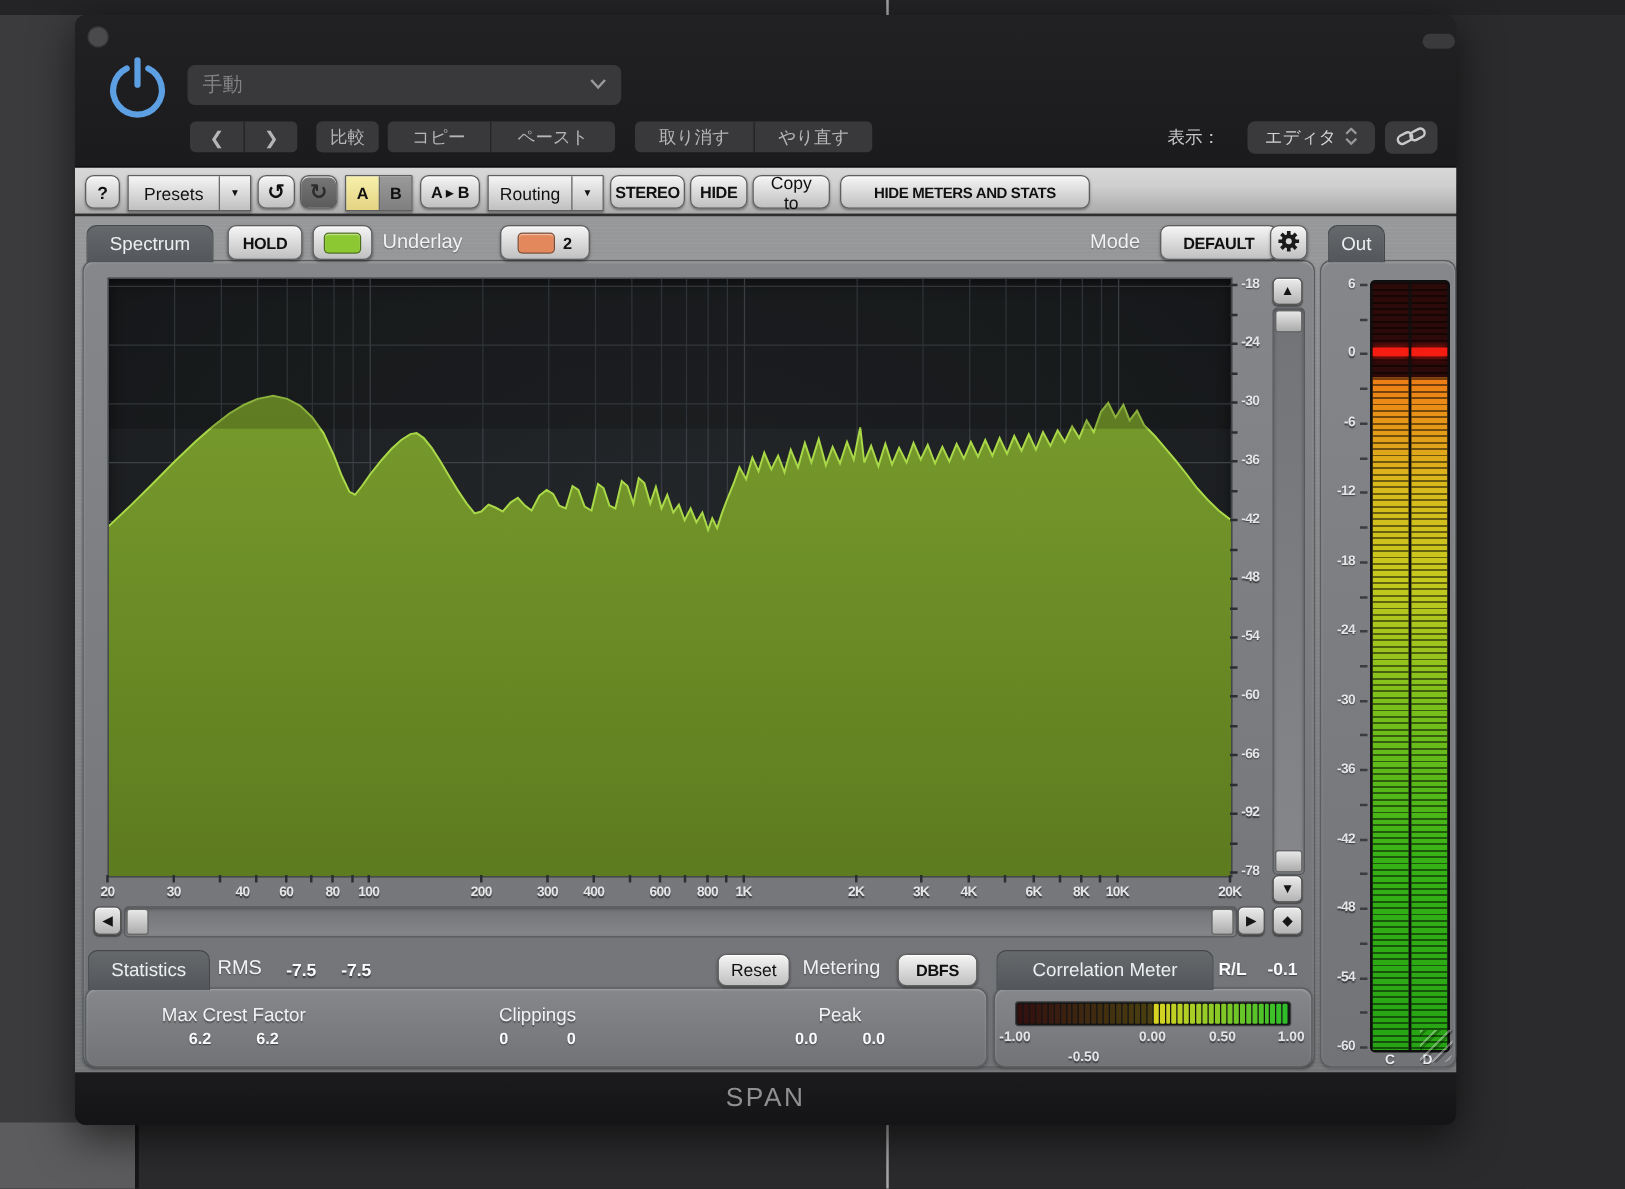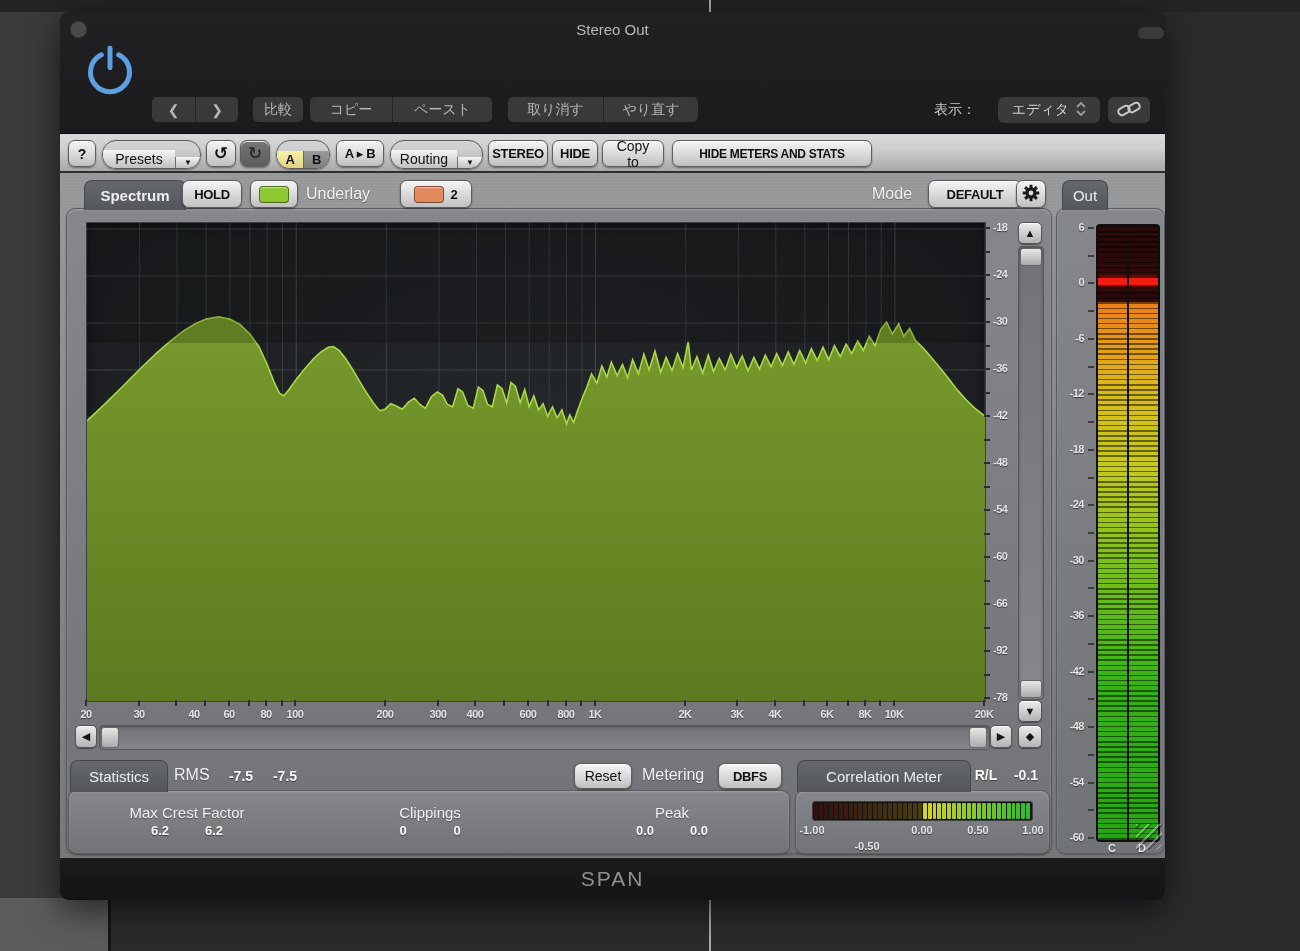--- a/index.html
+++ b/index.html
@@ -24,21 +24,21 @@
   .hgroup{display:flex;position:absolute;height:25px;border-radius:5px;overflow:hidden;}
   .hbtn{background:#39393b;color:#b6b6b8;font-size:14px;display:flex;align-items:center;justify-content:center;border:none;cursor:pointer;height:25px;}
   .hgroup .hbtn+.hbtn{border-left:1px solid #252527;}
   .hbtn.single{position:absolute;border-radius:5px;}
   .hlabel{color:#c9c9cb;font-size:14px;}
   .editor-select{left:938px;top:85px;width:102px;height:26px;background:#3a3a3c;border-radius:6px;color:#d2d2d4;font-size:14px;display:flex;align-items:center;justify-content:center;gap:7px;cursor:pointer;}
   .chain-btn{left:1048px;top:85px;width:42px;height:26px;background:#3a3a3c;border-radius:6px;display:flex;align-items:center;justify-content:center;border:none;cursor:pointer;}
   
   #span-toolbar{left:0;top:121px;width:1105px;height:40px;background:linear-gradient(180deg,#d8d8d8,#cfcfcf 40%,#a9a9a9);border-top:1px solid #0a0a0a;border-bottom:2px solid #2e2e30;box-sizing:border-box;}
   .sbtn{position:absolute;display:flex;align-items:center;justify-content:center;background:linear-gradient(180deg,#f5f5f5,#c0c0c0);border:1px solid #5e5e5e;border-radius:7px;box-shadow:0 1px 2px rgba(0,0,0,.4),inset 0 1px 0 rgba(255,255,255,.85);color:#101010;cursor:pointer;font-family:"Liberation Sans","DejaVu Sans",sans-serif;}
-  .sgroup{position:absolute;display:flex;border:1px solid #5e5e5e;border-radius:14px;overflow:hidden;box-shadow:0 1px 2px rgba(0,0,0,.4);align-items:flex-end;}
+  .sgroup{position:absolute;display:flex;border:1px solid #5e5e5e;border-radius:1px;overflow:hidden;box-shadow:0 1px 2px rgba(0,0,0,.4);}
   .sgroup .cell{display:flex;align-items:center;justify-content:center;background:linear-gradient(180deg,#f5f5f5,#c0c0c0);color:#101010;cursor:pointer;border:none;}
   .sgroup .cell+.cell{border-left:1px solid #6a6a6a;}
   .cell.lit{background:linear-gradient(180deg,#f7f0ab,#e4d382);}
   .cell.dim{background:linear-gradient(180deg,#9a9a9a,#7f7f7f);}
   .sbtn.dim{background:linear-gradient(180deg,#777,#5c5c5c);color:#2c2c2c;}
   .tb-bold{font-weight:bold;font-size:13px;letter-spacing:-0.3px;}
   .brand-logo{left:886px;top:124px;width:36px;height:33px;background:linear-gradient(180deg,#e03024,#8d0f0c);border-radius:6px;display:flex;align-items:center;justify-content:center;box-shadow:0 1px 2px rgba(0,0,0,.5);}
   .brand-text{left:930px;top:127px;font-size:25px;letter-spacing:2px;color:#141414;}
   .burger{left:1076px;top:128px;width:28px;height:26px;flex-direction:column;gap:3px;}
   .burger i{display:block;width:15px;height:2px;background:#1c1c1c;border-radius:1px;}
@@ -79,32 +79,37 @@
 <div class="abs" id="backdrop-leftstrip"></div>
 <div class="abs" id="backdrop-topband"></div>
 <div class="abs" id="backdrop-vline"></div>
 <div class="abs" id="backdrop-leftstrip-bottom"></div>
 <div class="abs" id="backdrop-divline"></div>
 
 <div class="abs" id="plugin">
 
   <div class="abs" id="host-header">
     <div class="abs win-dot"></div>
-    <div class="abs host-title">Stereo Out</div>
     <div class="abs win-capsule"></div>
     <button class="abs power-btn">
       <span>
         <svg width="52" height="52" viewBox="0 0 48 48">
             <g fill="none" stroke="#5d9fe3" stroke-width="4.6" stroke-linecap="round">
               <path d="M16 9 A 18 18 0 1 0 32 9"></path>
               <line x1="24" y1="3" x2="24" y2="21"></line>
             </g>
           </svg>
       </span>
     </button>
+    <div class="abs hselect">
+      <span>手動</span>
+      <span class="chev"><svg width="13" height="9">
+            <polyline points="1,1 6.5,7 12,1" stroke="#9a9a9c" stroke-width="2" fill="none"></polyline>
+          </svg></span>
+    </div>
     <div class="hgroup" style="left:92px;top:85px;">
       <button class="hbtn" style="width:43px;">❮</button>
       <button class="hbtn" style="width:43px;">❯</button>
     </div>
     <button class="hbtn single" style="left:193px;top:85px;width:50px;">比較</button>
     <div class="hgroup" style="left:250px;top:85px;">
       <button class="hbtn" style="width:82px;">コピー</button>
       <button class="hbtn" style="width:100px;">ペースト</button>
     </div>
     <div class="hgroup" style="left:448px;top:85px;">
@@ -160,21 +165,21 @@
     <button class="sbtn burger">
         <i></i>
         <i></i>
         <i></i>
       </button>
   </div>
 
   <div class="abs" id="main-panel"></div>
 
   <div class="abs panel-body" style="left:6px;top:196px;width:984px;height:644px;"></div>
-  <div class="tab-dark" style="left:24px;top:168px;width:100px;height:29px;font-weight:bold;">Spectrum</div>
+  <div class="tab-dark" style="left:9px;top:168px;width:100px;height:29px;">Spectrum</div>
   <button class="sbtn tb-bold" style="left:122px;top:168px;width:60px;height:28px;z-index:3;">HOLD</button>
   <button class="sbtn" style="left:190px;top:168px;width:48px;height:28px;z-index:3;">
     <span class="swatch" id="spec-swatch" style="background: rgb(140, 200, 50);"></span>
   </button>
   <span class="mlabel" style="left:246px;top:173px;font-size:16px;">Underlay</span>
   <button class="sbtn" style="left:340px;top:168px;width:72px;height:28px;z-index:3;gap:6px;">
     <span class="swatch" id="under-swatch" style="background: rgb(226, 136, 92);"></span>
     <span style="font-weight:bold;font-size:13px;">2</span>
   </button>
   <span class="mlabel" style="left:812px;top:173px;font-size:16px;">Mode</span>

